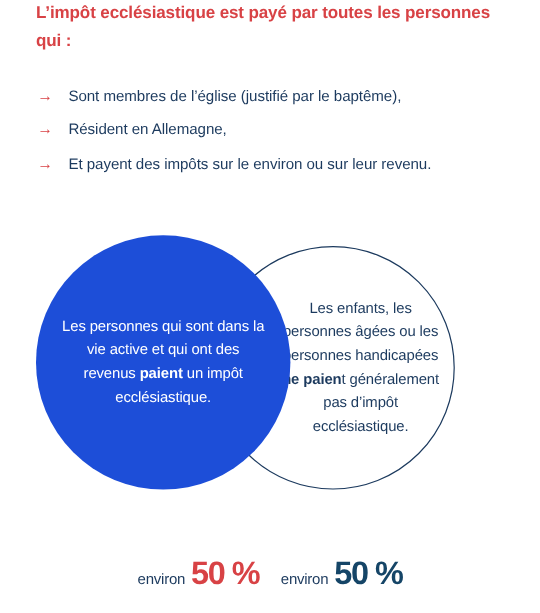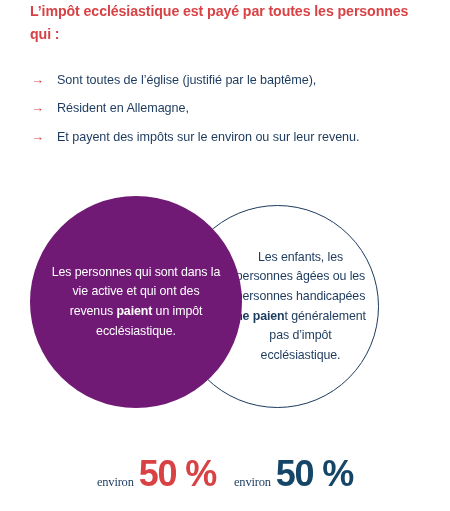--- a/index.html
+++ b/index.html
@@ -85,21 +85,21 @@
     height: 203px;
     border: 1.4px solid #1c3a5e;
     background: #ffffff;
     z-index: 1;
   }
   .circle-filled {
     left: 30px;
     top: 0px;
     width: 212px;
     height: 212px;
-    background: #701a75;
+    background: #1d4ed8;
     z-index: 2;
   }
   .circle-text {
     font-size: 12.4px;
     line-height: 1.58;
     padding: 0 6px;
     letter-spacing: -0.1px;
   }
   .circle-filled .circle-text {
     color: #ffffff;
@@ -128,41 +128,40 @@
   .stat {
     display: flex;
     align-items: baseline;
   }
   .stat-left  { margin-right: 18px; }
   .stat-label {
     font-size: 12.5px;
     color: #1c3a5e;
     letter-spacing: -0.2px;
     padding-bottom: 2px;
-    font-family: Liberation Serif, serif;
   }
   .stat-value {
-    font-size: 36px;
+    font-size: 27px;
     font-weight: bold;
     letter-spacing: -1.2px;
     margin-left: 5px;
     line-height: 1;
   }
   .stat-left .stat-value  { color: #d84245; }
   .stat-right .stat-value { color: #154567; }
 </style>
 </head>
 <body>
 
 <div class="heading">L’impôt ecclésiastique est payé par toutes les personnes qui :</div>
 
 <ul class="bullet-list">
   <li class="bullet-item">
     <span class="bullet-arrow">→</span>
-    <span class="bullet-text">Sont toutes de l’église (justifié par le baptême),</span>
+    <span class="bullet-text">Sont membres de l’église (justifié par le baptême),</span>
   </li>
   <li class="bullet-item">
     <span class="bullet-arrow">→</span>
     <span class="bullet-text">Résident en Allemagne,</span>
   </li>
   <li class="bullet-item">
     <span class="bullet-arrow">→</span>
     <span class="bullet-text">Et payent des impôts sur le environ ou sur leur revenu.</span>
   </li>
 </ul>

